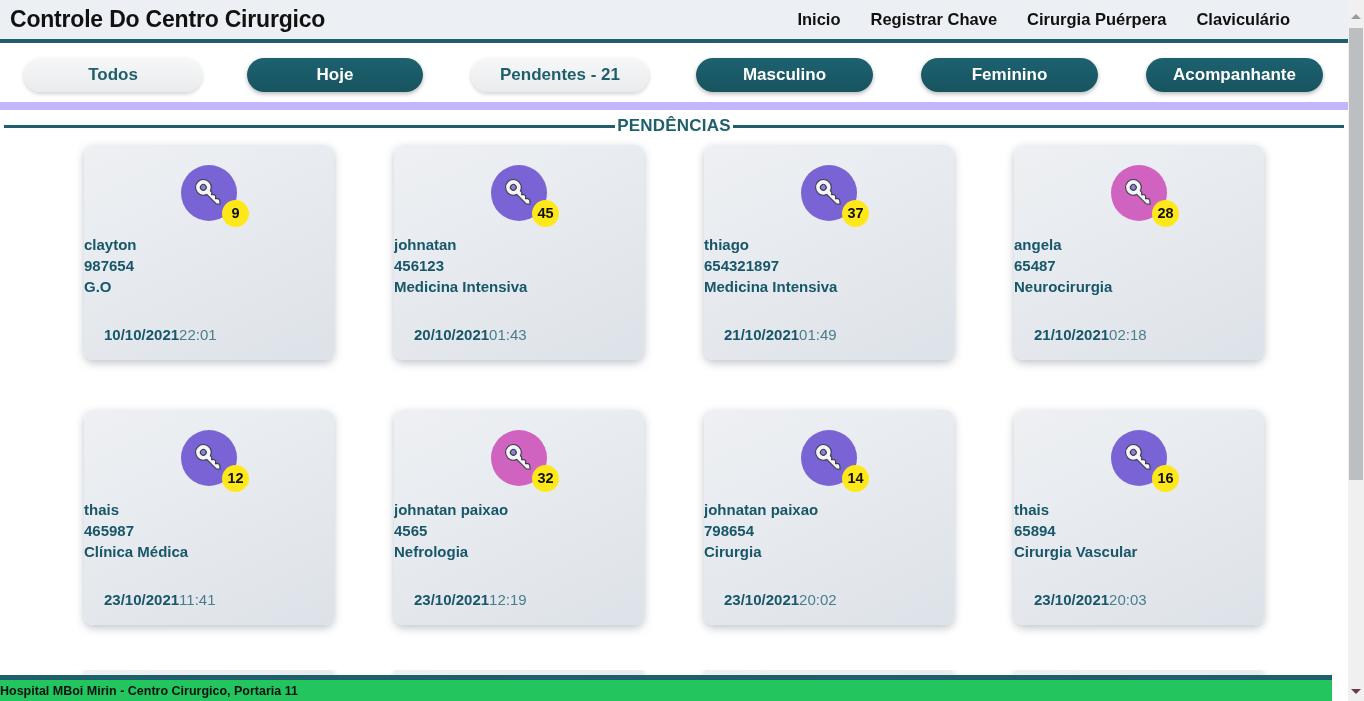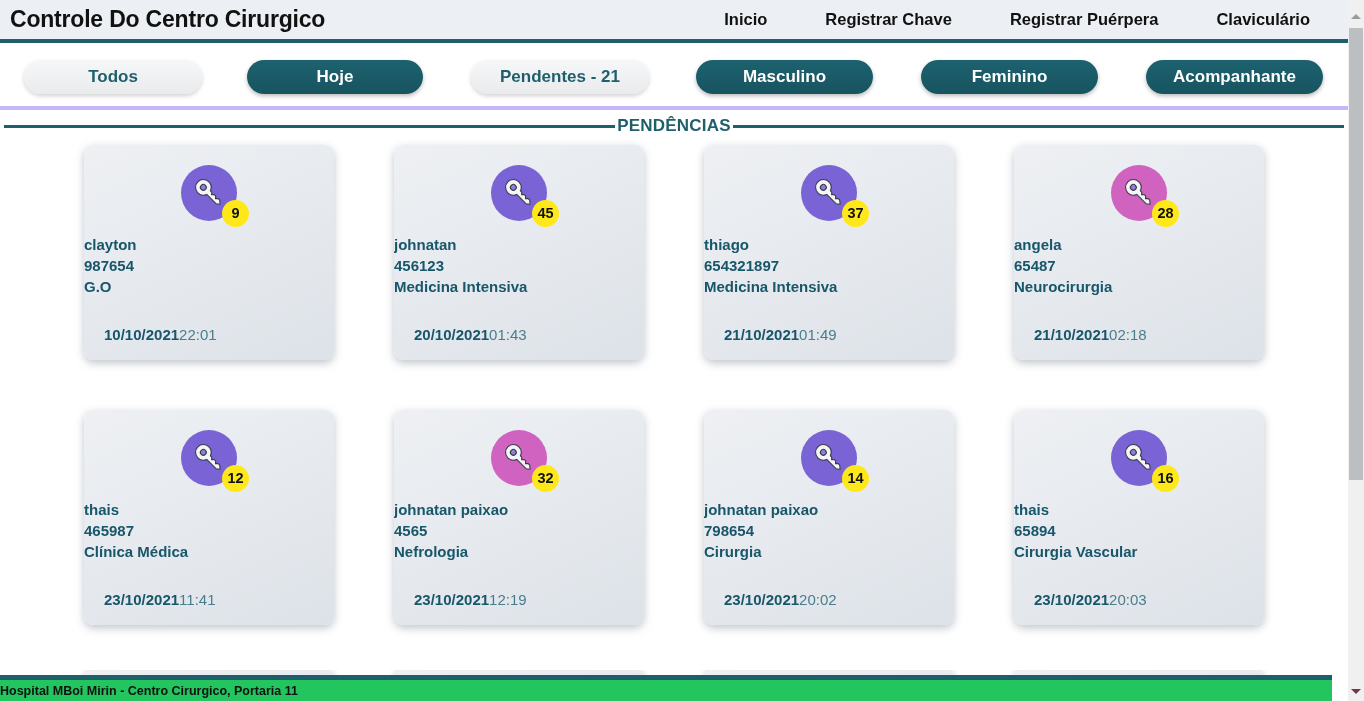--- a/index.html
+++ b/index.html
@@ -37,39 +37,39 @@
     font-weight: bold;
     color: #111111;
     letter-spacing: -0.2px;
     white-space: nowrap;
     flex: 0 0 auto;
     margin-right: auto;
   }
   .nav {
     display: flex;
     align-items: center;
-    gap: 58px;
-    margin-right: 44px;
+    gap: 30px;
+    margin-right: 64px;
   }
   .nav-link {
     font-size: 16.5px;
     font-weight: bold;
     color: #111111;
     white-space: nowrap;
     cursor: pointer;
   }
 
   
   .filterbar {
     position: absolute;
     top: 47px; left: 0;
     width: 1356px;
     height: 63px;
     background: #ffffff;
-    border-bottom: 4px solid #c4b5fd;
+    border-bottom: 8px solid #c4b5fd;
     display: flex;
     align-items: center;
     padding-left: 40px;
   }
   .pill {
     position: absolute;
     height: 34px;
     border-radius: 19px;
     display: flex;
     align-items: center;
@@ -290,21 +290,21 @@
 </head>
 <body>
 
 <div id="app">
 
   <div class="header">
     <div class="app-title">Controle Do Centro Cirurgico</div>
     <nav class="nav">
       <span class="nav-link">Inicio</span>
       <span class="nav-link">Registrar Chave</span>
-      <span class="nav-link">Registrar Puérpera</span>
+      <span class="nav-link">Cirurgia Puérpera</span>
       <span class="nav-link">Claviculário</span>
     </nav>
   </div>
 
   <div class="filterbar">
     <div class="pill inactive" style="left:24px;width:178px;">Todos</div>
     <div class="pill active" style="left:247px;width:176px;">Hoje</div>
     <div class="pill inactive" style="left:471px;width:178px;">Pendentes - 21</div>
     <div class="pill active" style="left:696px;width:177px;">Masculino</div>
     <div class="pill active" style="left:921px;width:177px;">Feminino</div>

